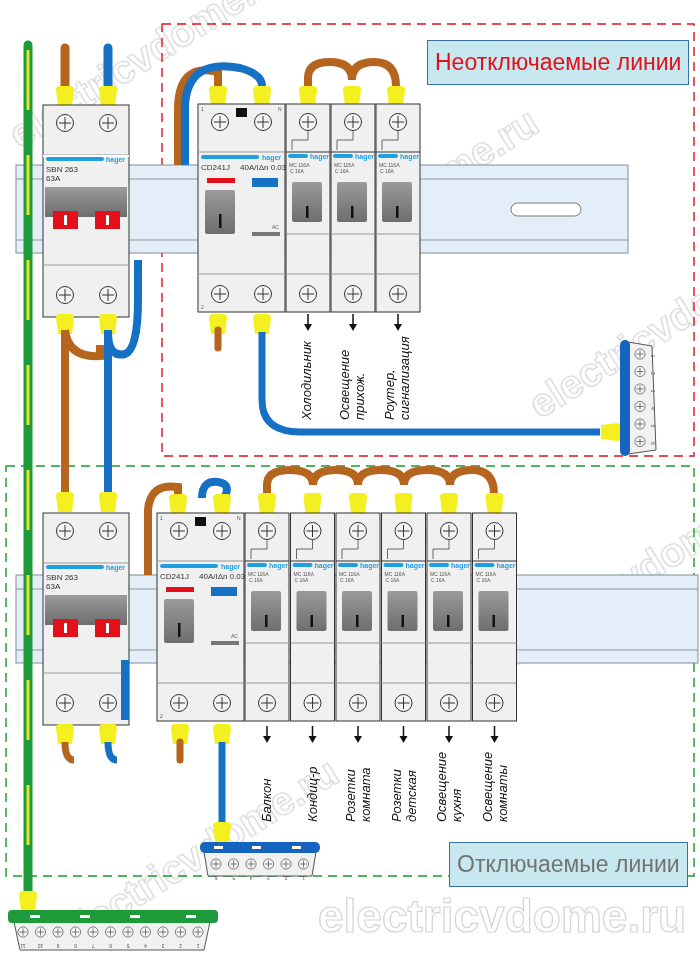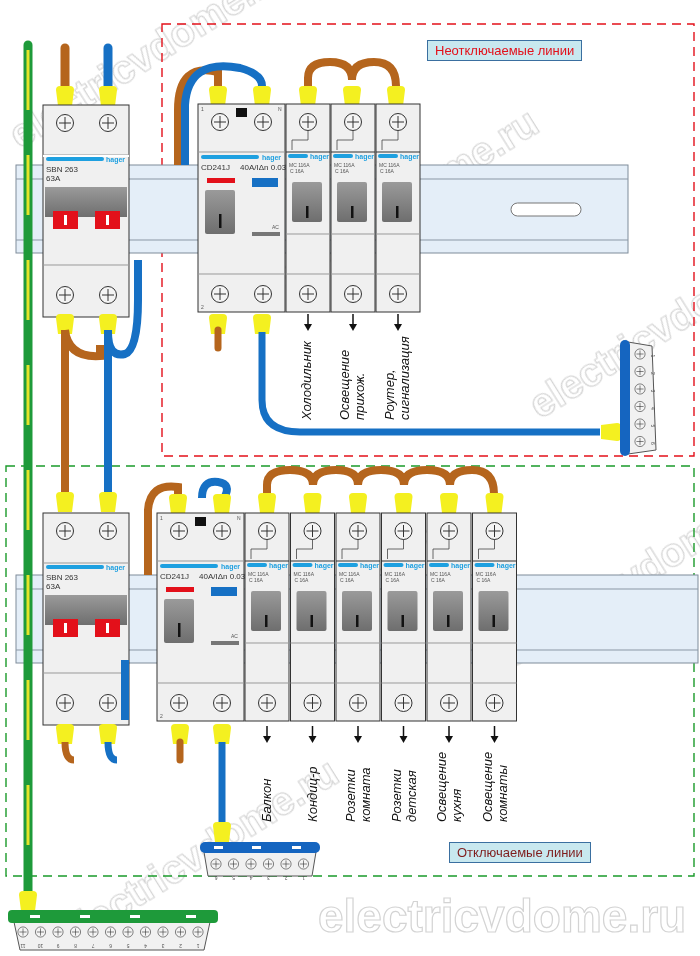--- a/index.html
+++ b/index.html
@@ -2,23 +2,23 @@
 <html><head>
 <meta charset="utf-8">
 <style>
   html,body{margin:0;padding:0;background:#fff;}
   body{width:700px;height:956px;position:relative;overflow:hidden;font-family:"Liberation Sans",sans-serif;}
   svg{position:absolute;left:0;top:0;}
   .lbl{font-family:"Liberation Sans",sans-serif;font-style:italic;font-size:13px;fill:#111;}
   .devtxt{font-family:"Liberation Sans",sans-serif;font-size:8px;fill:#333;}
   .tiny{font-family:"Liberation Sans",sans-serif;font-size:5px;fill:#555;}
   .hager{font-family:"Liberation Sans",sans-serif;font-size:7px;fill:#1ea0e0;font-weight:bold;}
-  .zone-label{position:absolute;font-family:"Liberation Sans",sans-serif;font-size:13px;padding:2px 7px;border:1px solid #3a6fa0;background:#c8e8ef;white-space:nowrap;}
+  .zone-label{position:absolute;font-family:"Liberation Sans",sans-serif;font-size:23px;padding:8px 7px;border:1px solid #3a6fa0;background:#c8e8ef;white-space:nowrap;}
   .zone-label.red{color:#e3101a;left:427px;top:40px;}
-  .zone-label.green{color:#7f1d1d;left:449px;top:842px;}
+  .zone-label.green{color:#737373;left:449px;top:842px;}
   .watermark{font-family:"Liberation Sans",sans-serif;font-weight:bold;fill:none;stroke:#cfcfcf;stroke-width:1.2;}
 </style>
 </head>
 <body>
 
 <svg id="diagram" width="700" height="956" viewBox="0 0 700 956" xmlns="http://www.w3.org/2000/svg">
   <defs>
     <g id="screw">
       <circle r="8.5" fill="#f4f4f4" stroke="#333" stroke-width="1"></circle>
       <line x1="-6" y1="0" x2="6" y2="0" stroke="#333" stroke-width="1"></line>

